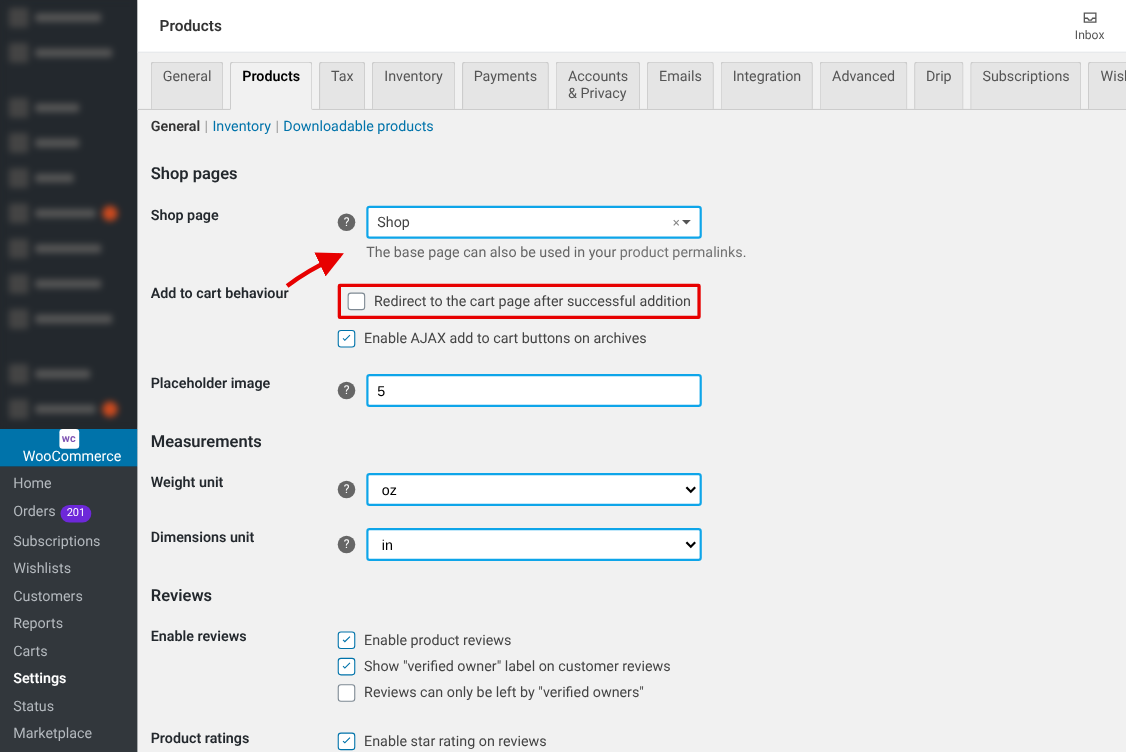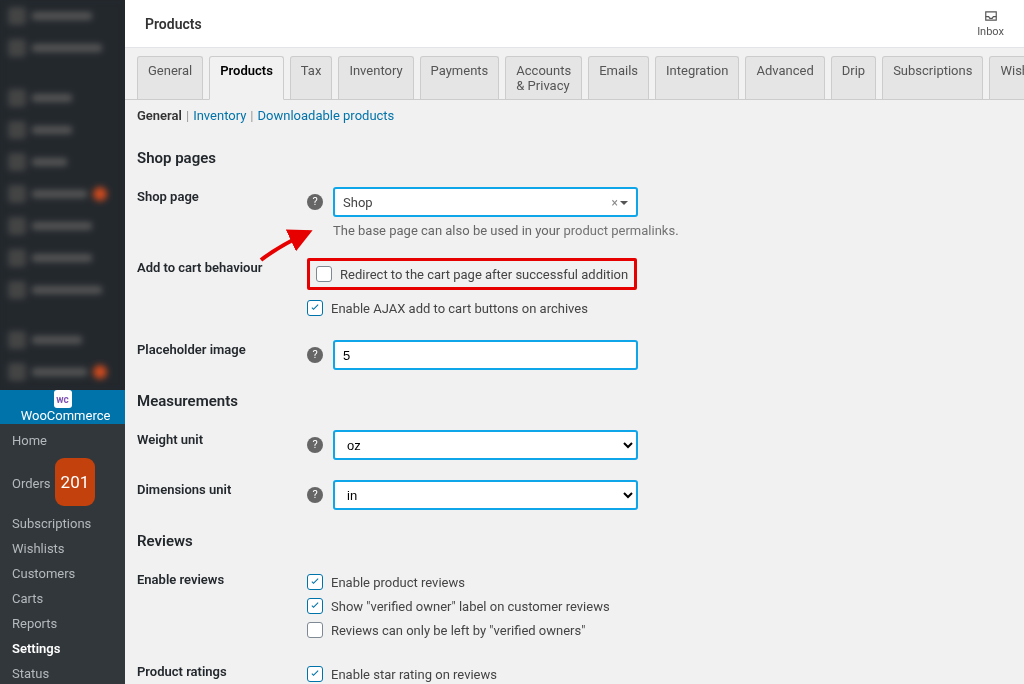--- a/index.html
+++ b/index.html
@@ -67,22 +67,22 @@
     padding: 4px 0 12px 0;
   }
   .submenu div {
     padding: 5px 12px;
     color: #b4b9be;
     cursor:pointer;
     font-size:13px;
   }
   .submenu div.current { color:#fff; font-weight:600; }
   .submenu .ord-badge {
-    display:inline-block; background:#c2410c; color:#fff; border-radius:9px;
-    padding:16px 6px; font-size:17px; line-height:16px; margin-left:4px;
+    display:inline-block; background:#6d28d9; color:#fff; border-radius:9px;
+    padding:0 6px; font-size:10px; line-height:16px; margin-left:4px;
   }
   .main {
     position:absolute;
     left:125px; top:0;
     width: calc(1024px - 125px);
     height:684px;
     background:#f1f1f1;
     overflow:hidden;
   }
   .topbar {
@@ -270,22 +270,22 @@
   <div class="wc-menu-head">
     <span class="wc-logo">wc</span>
     <span>WooCommerce</span>
   </div>
   <div class="submenu" id="submenu">
       <div>Home</div>
       <div>Orders<span class="ord-badge">201</span></div>
       <div>Subscriptions</div>
       <div>Wishlists</div>
       <div>Customers</div>
+      <div>Reports</div>
       <div>Carts</div>
-      <div>Reports</div>
       <div class="current">Settings</div>
       <div>Status</div>
       <div>Marketplace</div>
       <div>My Subscriptions</div>
     </div>
 </div>
 
 <div class="main">
   <div class="topbar">
     <h1>Products</h1>

